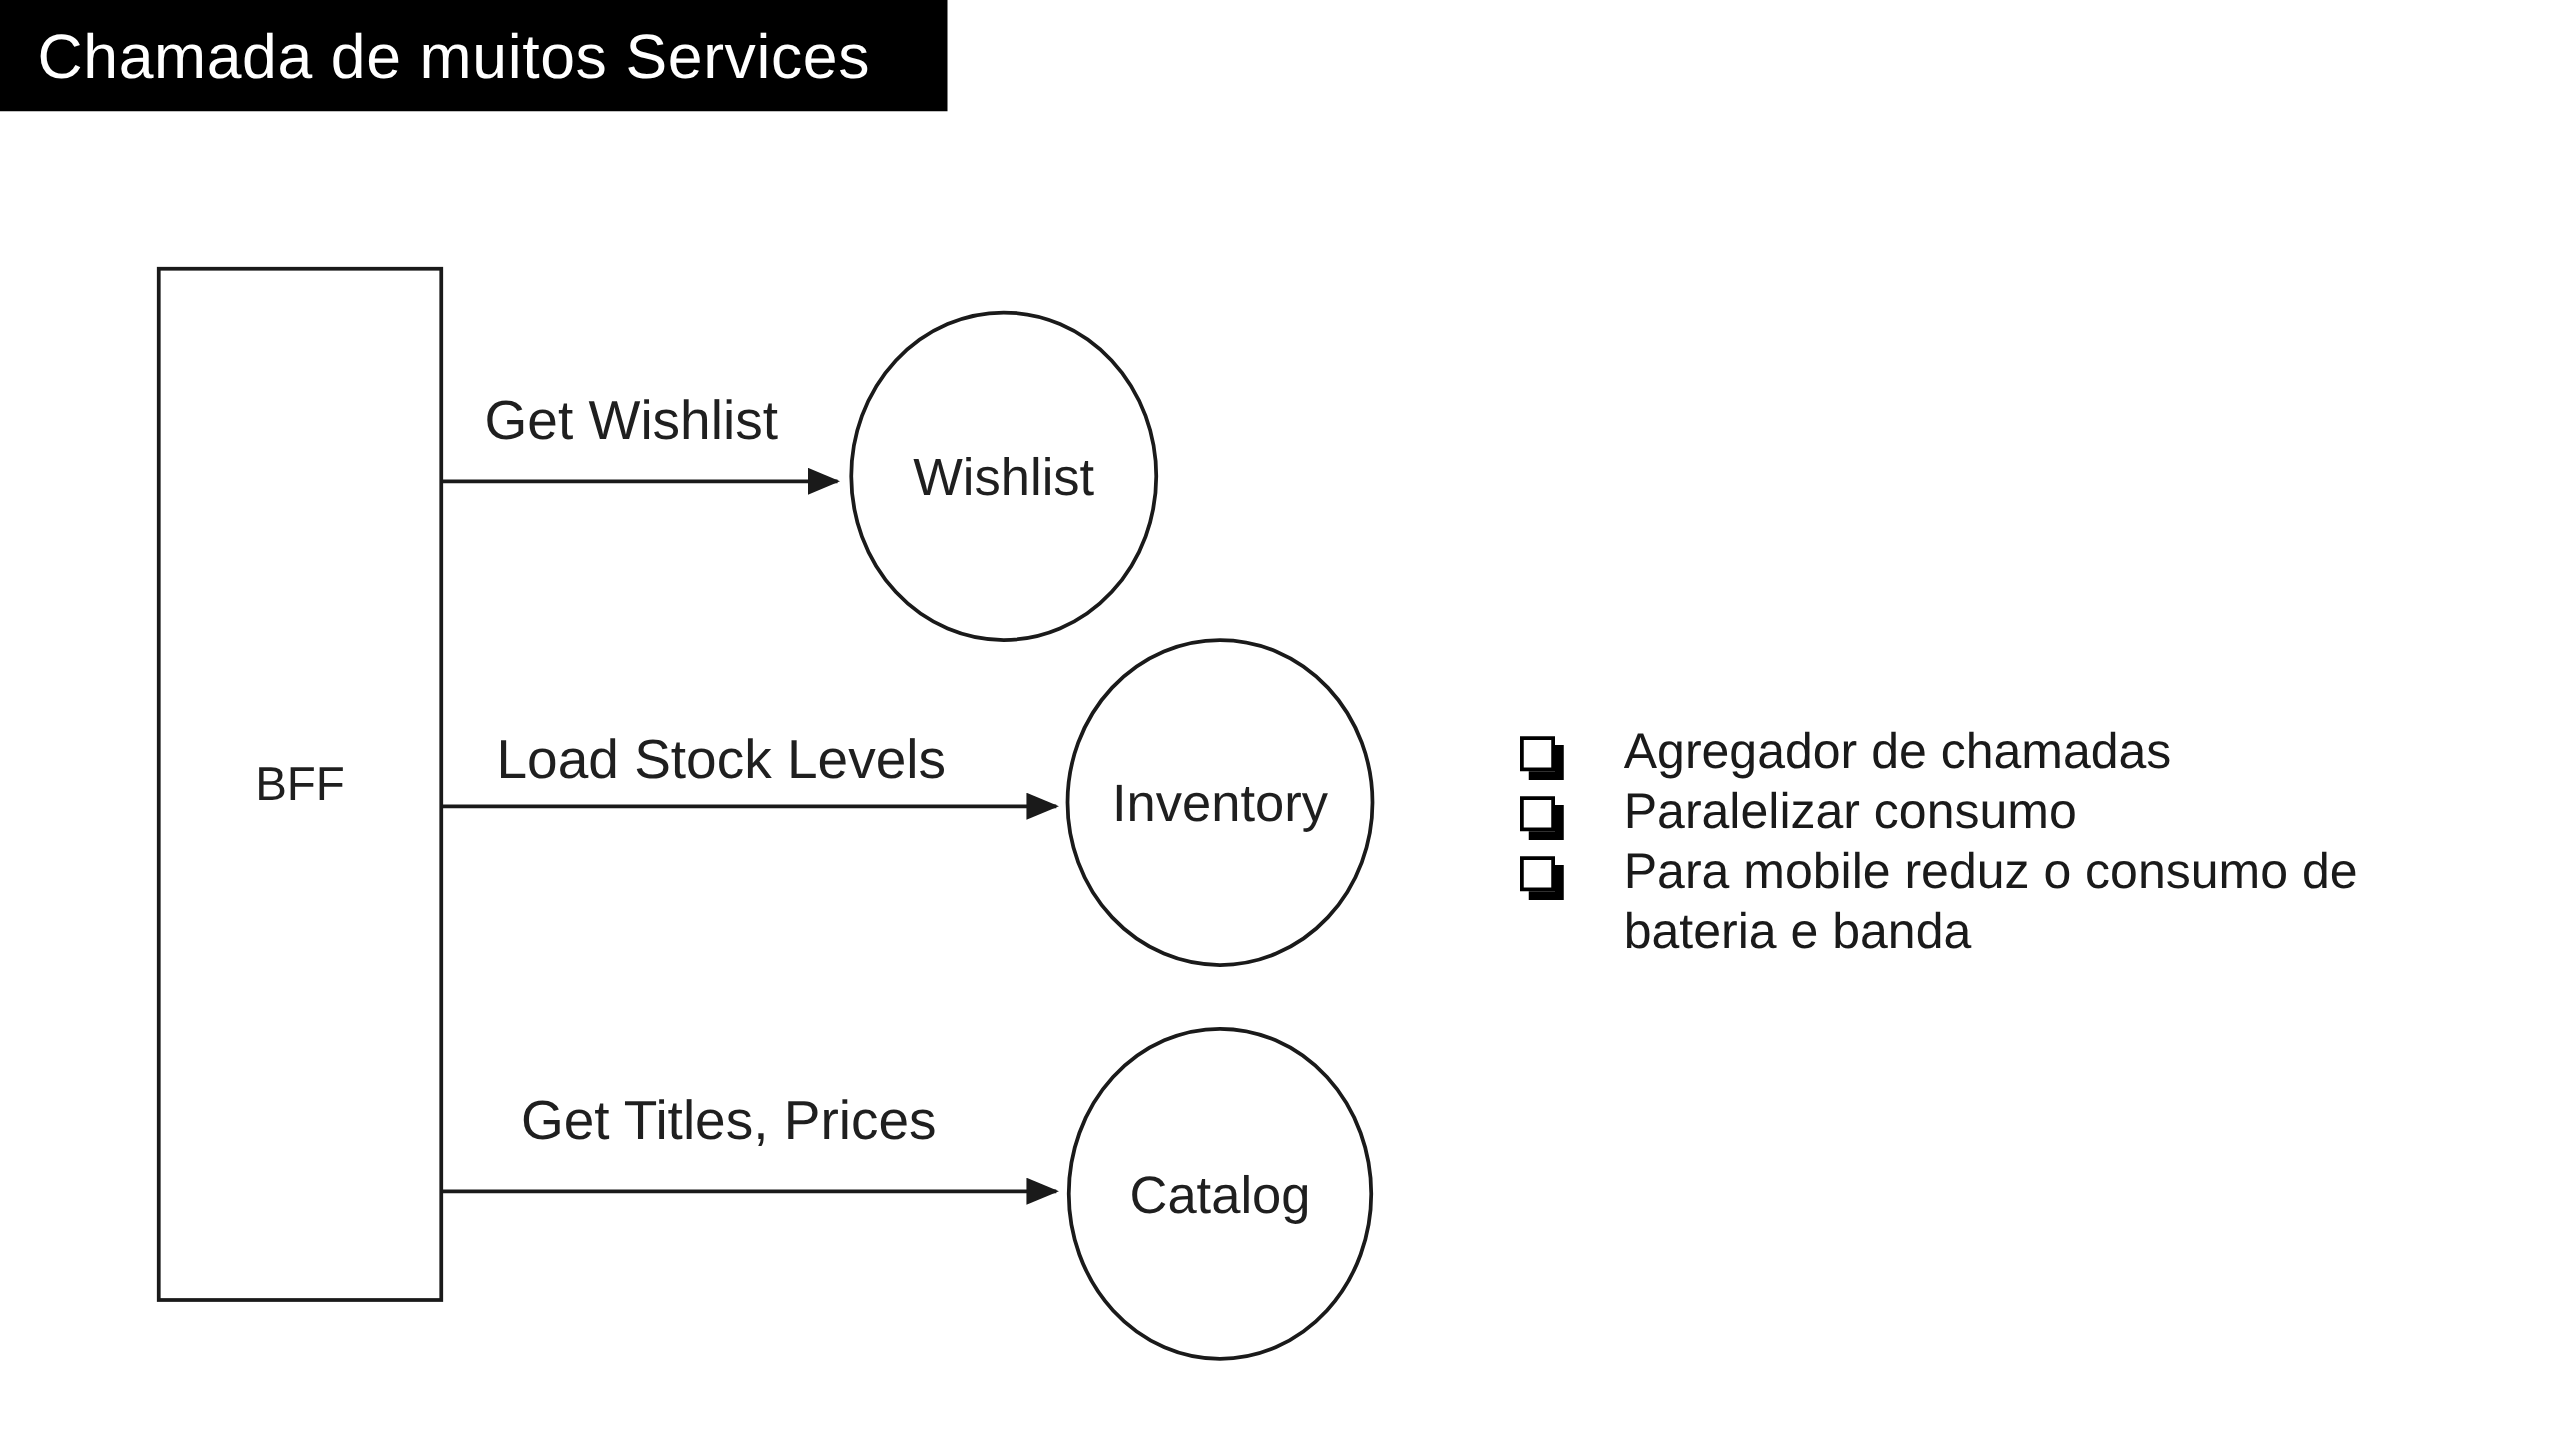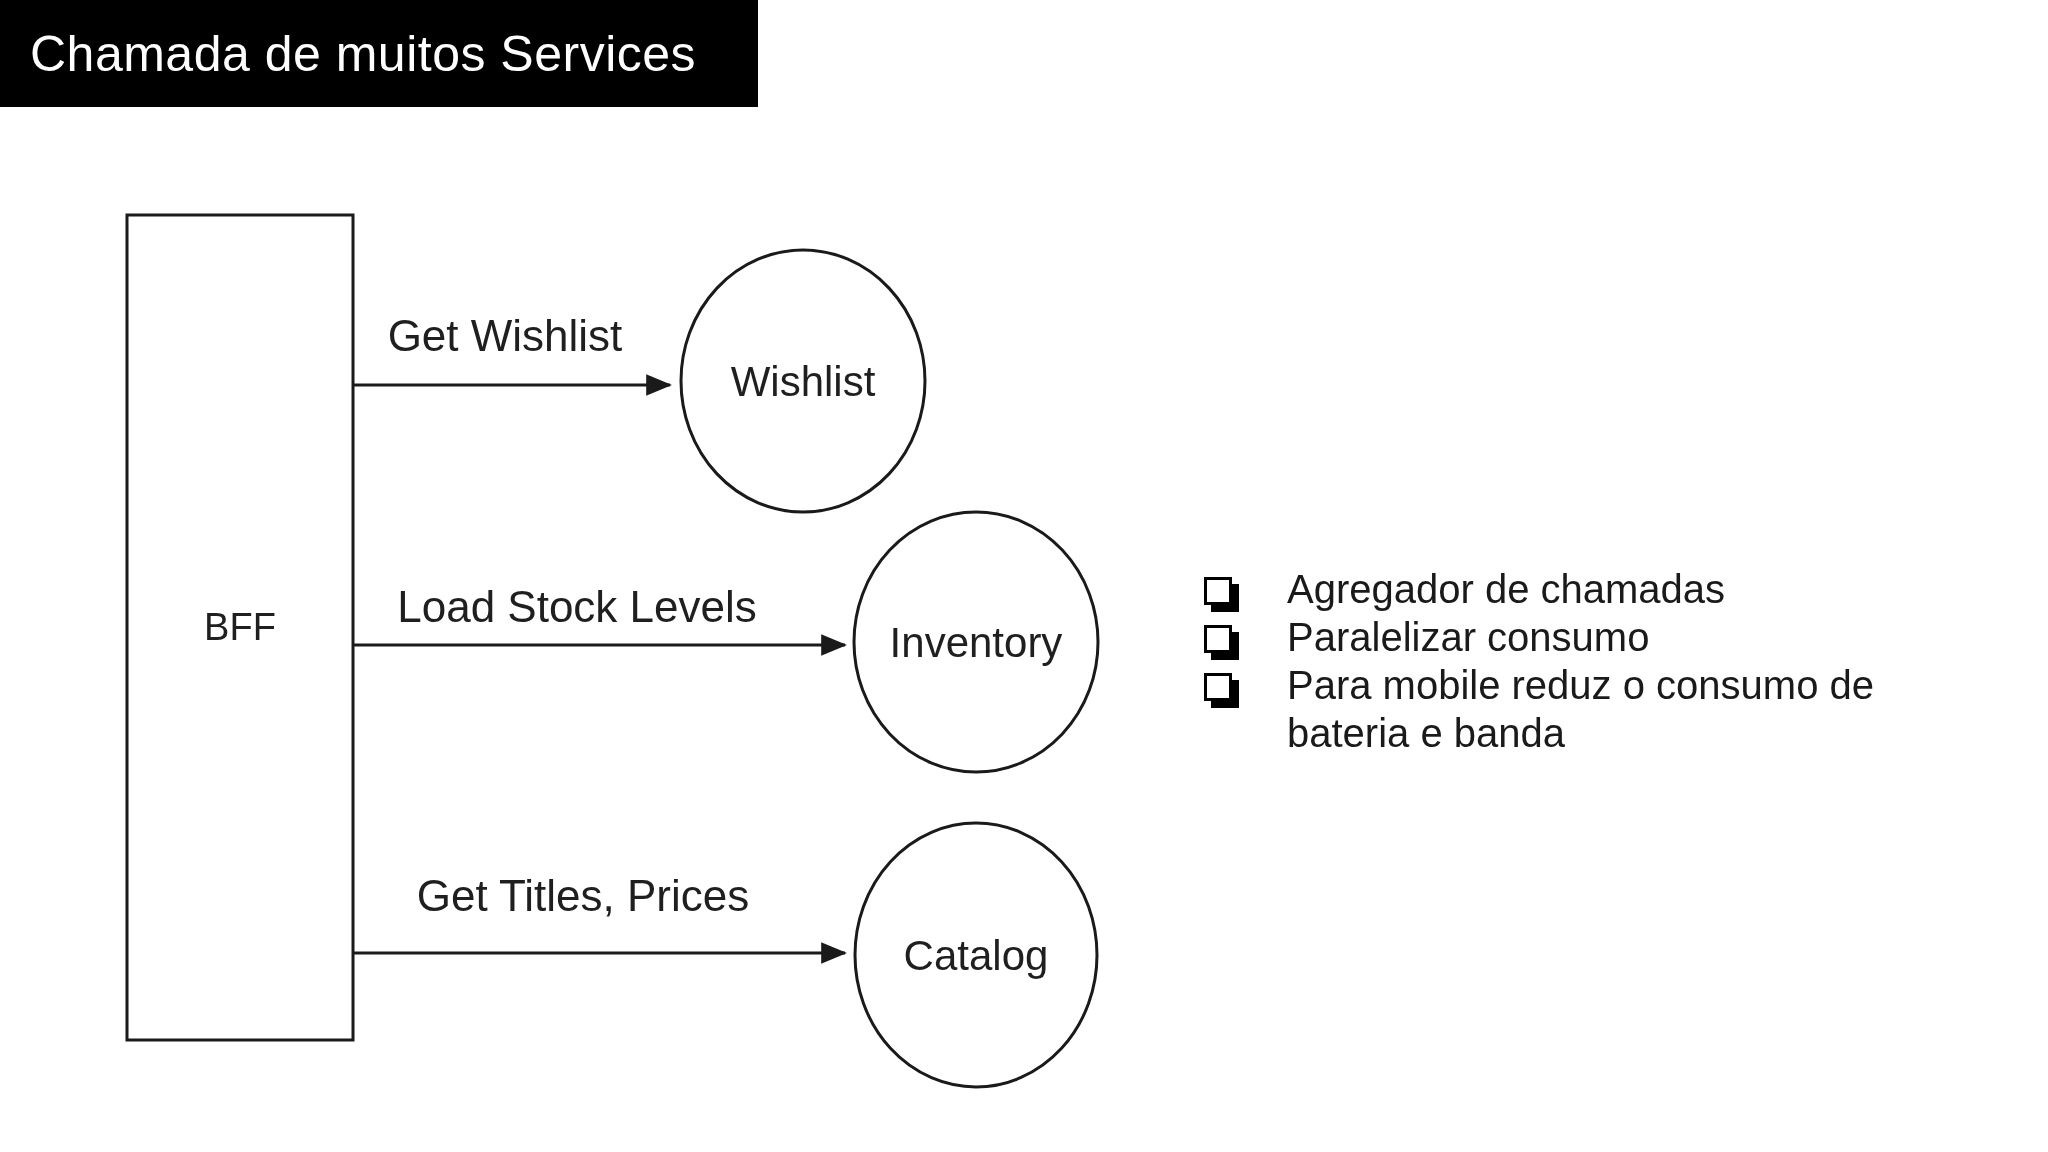--- a/index.html
+++ b/index.html
@@ -9,21 +9,21 @@
     height: 1152px;
     background: #ffffff;
     overflow: hidden;
     font-family: "Liberation Sans", sans-serif;
   }
 
   
   .title-banner {
     position: absolute;
     left: 0; top: 0;
-    width: 758px; height: 107px;
+    width: 758px; height: 89px;
     background: #000000;
     display: flex;
     align-items: center;
     box-sizing: border-box;
     padding-left: 30px;
   }
   .title-banner h1 {
     margin: 0;
     color: #ffffff;
     font-size: 50px;
@@ -63,21 +63,21 @@
     text-anchor: middle;
   }
 
   
   .notes {
     position: absolute;
     left: 1200px;
     top: 561px;
     width: 720px;
     list-style: none;
-    margin: 4px;
+    margin: 16px;
     padding: 0;
     color: #1a1a1a;
     font-size: 40px;
     line-height: 48px;
   }
   .notes li {
     display: flex;
     align-items: flex-start;
   }
   .bullet-square {

